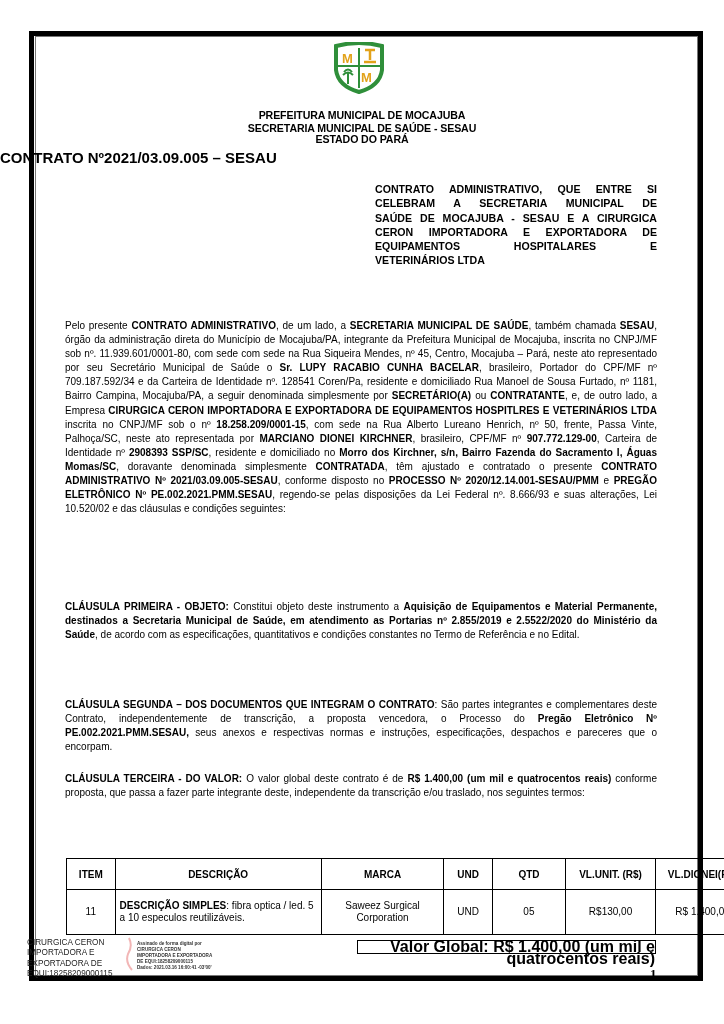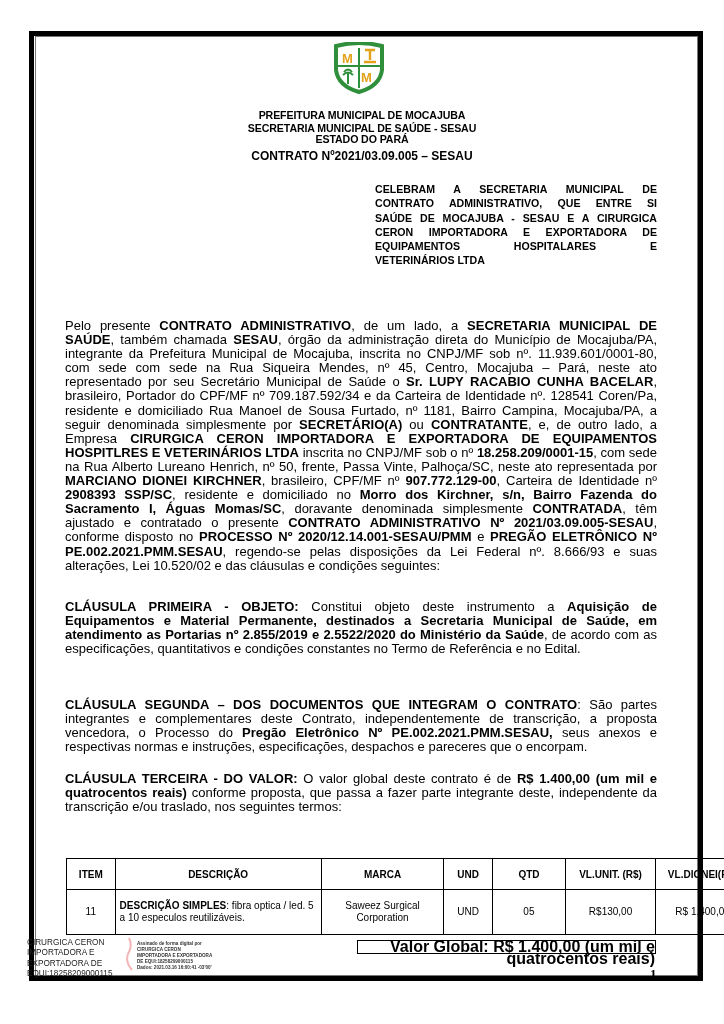--- a/index.html
+++ b/index.html
@@ -6,26 +6,26 @@
   body { width:724px; height:1024px; position:relative; overflow:hidden;
          font-family:"Liberation Sans", sans-serif; color:#000; }
   .frame-outer { position:absolute; left:29px; top:31px; width:674px; height:950px;
                  border:5px solid #000; box-sizing:border-box; }
   .frame-inner { position:absolute; left:35px; top:36px; width:663px; height:940px;
                  border:1.5px solid #777; box-sizing:border-box; }
   .logo { position:absolute; left:332px; top:42px; width:54px; height:52px; }
   .header { position:absolute; left:0; width:724px; text-align:center;
             font-weight:bold; font-size:10.6px; line-height:13px; letter-spacing:-0.1px; }
   .h1 { top:96px;margin-top:37px; } .h2 { top:109px; } .h3 { top:122px; }
-  .contract-title { position:absolute; left:0; width:724px; text-align:center; top:149px;
-            font-weight:bold; font-size:12px; }
+  .contract-title { position:absolute; left:0; width:724px; top:149px;
+            font-weight:bold; font-size:15px; }
   .summary { position:absolute; left:375px; top:182px; width:282px; font-weight:bold;
              font-size:10.6px; line-height:14.3px; text-align:justify; text-align-last:left; }
   .summary .jl { text-align-last:justify; display:block; }
-  .para { position:absolute; left:65px; width:592px; font-size:13px; line-height:14.1px;
+  .para { position:absolute; left:65px; width:592px; font-size:10px; line-height:14.1px;
           text-align:justify; }
   .p1 { top:319px; } .p2 { top:600px; } .p3 { top:687px;margin-top:11px; } .p4 { top:772px; }
   b { font-weight:bold; }
   table.items { position:absolute; left:66px; top:858px; width:684px; border-collapse:collapse;
                 font-size:10px; }
   table.items th, table.items td { border:1px solid #000; text-align:center; vertical-align:middle;
                 padding:1px 3px; }
   table.items th { font-weight:bold; height:28px; line-height:11px; }
   table.items td { height:42px; line-height:12px; }
   table.items td.desc { text-align:left; padding-left:4px; }
@@ -53,22 +53,22 @@
   <path d="M16 42 L16 30 M12 30 Q16 25 20 30 M11 33 Q16 28 21 33" stroke="#2f8f3a" stroke-width="2" fill="none"></path>
 </svg>
 
 <div class="header h1">ESTADO DO PARÁ</div>
 <div class="header h2">PREFEITURA MUNICIPAL DE MOCAJUBA</div>
 <div class="header h3">SECRETARIA MUNICIPAL DE SAÚDE - SESAU</div>
 
 <div class="contract-title">CONTRATO Nº2021/03.09.005 – SESAU</div>
 
 <div class="summary">
+  <span class="jl">CONTRATO ADMINISTRATIVO, QUE ENTRE SI</span>
   <span class="jl">CELEBRAM A SECRETARIA MUNICIPAL DE</span>
-  <span class="jl">CONTRATO ADMINISTRATIVO, QUE ENTRE SI</span>
   <span class="jl">SAÚDE DE MOCAJUBA - SESAU E A CIRURGICA</span>
   <span class="jl">CERON IMPORTADORA E EXPORTADORA DE</span>
   <span class="jl">EQUIPAMENTOS HOSPITALARES E</span>
   <span>VETERINÁRIOS LTDA</span>
 </div>
 
 <div class="para p1"><span>Pelo presente </span><b>CONTRATO ADMINISTRATIVO</b><span>, de um lado, a </span><b>SECRETARIA MUNICIPAL DE SAÚDE</b><span>, também chamada </span><b>SESAU</b><span>, órgão da administração direta do Município de Mocajuba/PA, integrante da Prefeitura Municipal de Mocajuba, inscrita no CNPJ/MF sob nº. 11.939.601/0001-80, com sede com sede na Rua Siqueira Mendes, nº 45, Centro, Mocajuba – Pará, neste ato representado por seu Secretário Municipal de Saúde o </span><b>Sr. LUPY RACABIO CUNHA BACELAR</b><span>, brasileiro, Portador do CPF/MF nº 709.187.592/34 e da Carteira de Identidade nº. 128541 Coren/Pa, residente e domiciliado Rua Manoel de Sousa Furtado, nº 1181, Bairro Campina, Mocajuba/PA, a seguir denominada simplesmente por </span><b>SECRETÁRIO(A)</b><span> ou </span><b>CONTRATANTE</b><span>, e, de outro lado, a Empresa </span><b>CIRURGICA CERON IMPORTADORA E EXPORTADORA DE EQUIPAMENTOS HOSPITLRES E VETERINÁRIOS LTDA</b><span> inscrita no CNPJ/MF sob o nº </span><b>18.258.209/0001-15</b><span>, com sede na Rua Alberto Lureano Henrich, nº 50, frente, Passa Vinte, Palhoça/SC, neste ato representada por </span><b>MARCIANO DIONEI KIRCHNER</b><span>, brasileiro, CPF/MF nº </span><b>907.772.129-00</b><span>, Carteira de Identidade nº </span><b>2908393 SSP/SC</b><span>, residente e domiciliado no </span><b>Morro dos Kirchner, s/n, Bairro Fazenda do Sacramento I, Águas Momas/SC</b><span>, doravante denominada simplesmente </span><b>CONTRATADA</b><span>, têm ajustado e contratado o presente </span><b>CONTRATO ADMINISTRATIVO Nº 2021/03.09.005-SESAU</b><span>, conforme disposto no </span><b>PROCESSO Nº 2020/12.14.001-SESAU/PMM</b><span> e </span><b>PREGÃO ELETRÔNICO Nº PE.002.2021.PMM.SESAU</b><span>, regendo-se pelas disposições da Lei Federal nº. 8.666/93 e suas alterações, Lei 10.520/02 e das cláusulas e condições seguintes:</span></div>
 <div class="para p2"><b>CLÁUSULA PRIMEIRA - OBJETO:</b><span> Constitui objeto deste instrumento a </span><b>Aquisição de Equipamentos e Material Permanente, destinados a Secretaria Municipal de Saúde, em atendimento as Portarias nº 2.855/2019 e 2.5522/2020 do Ministério da Saúde</b><span>, de acordo com as especificações, quantitativos e condições constantes no Termo de Referência e no Edital.</span></div>
 <div class="para p3"><b>CLÁUSULA SEGUNDA – DOS DOCUMENTOS QUE INTEGRAM O CONTRATO</b><span>: São partes integrantes e complementares deste Contrato, independentemente de transcrição, a proposta vencedora, o Processo do </span><b>Pregão Eletrônico Nº PE.002.2021.PMM.SESAU,</b><span> seus anexos e respectivas normas e instruções, especificações, despachos e pareceres que o encorpam.</span></div>
 <div class="para p4"><b>CLÁUSULA TERCEIRA - DO VALOR:</b><span> O valor global deste contrato é de </span><b>R$ 1.400,00 (um mil e quatrocentos reais)</b><span> conforme proposta, que passa a fazer parte integrante deste, independente da transcrição e/ou traslado, nos seguintes termos:</span></div>

